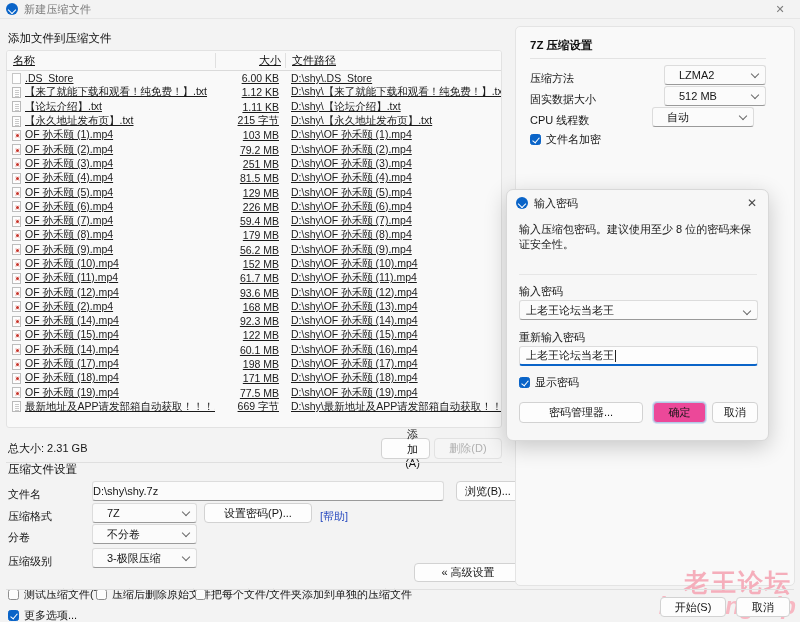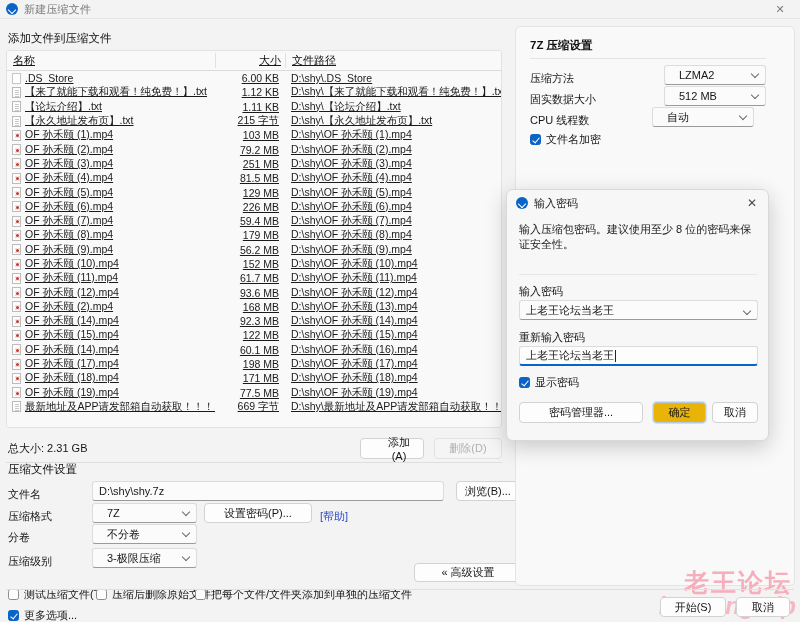--- a/index.html
+++ b/index.html
@@ -123,35 +123,35 @@
     border: 1px solid #d2d2d2;
     border-radius: 4px;
     font-size: 11px;
     color: #151515;
     font-family: "Liberation Sans", "DejaVu Sans", sans-serif;
     display: inline-flex; align-items: center; justify-content: center;
     cursor: default;
   }
   .btn:disabled, .btn.disabled { color: #b0b0b0; background: #f5f5f5; border-color: #e2e2e2; }
   .btn.primary {
-    background: #eab308;
+    background: #ec4899;
     border: 1px solid #b4c9e4;
     box-shadow: 0 0 0 1px #d0dff2;
   }
 
   
   .row-label { position: absolute; font-size: 11px; color: #161616; }
   .inp {
     position: absolute;
     background: #fbfbfb;
     border: 1px solid #dcdcdc;
     border-bottom: 1px solid #9a9a9a;
     border-radius: 3px;
     font-size: 11px; color: #161616;
-    padding: 0 6px;
+    padding: 0 0;
     display: flex; align-items: center;
     font-family: "Liberation Sans", "DejaVu Sans", sans-serif;
   }
   .sel {
     position: absolute;
     background: #fbfbfb;
     border: 1px solid #dcdcdc;
     border-bottom: 1px solid #9a9a9a;
     border-radius: 3px;
     font-size: 11px; color: #161616;
@@ -469,21 +469,21 @@
             </div>
             <div class="c-size">669 字节</div>
             <div class="c-path">D:\shy\最新地址及APP请发部箱自动获取！！！.txt</div>
           </div>
         </div>
     </div>
 
     <div class="total-row">
       <div class="total-text">总大小: 2.31 GB</div>
       <div class="spacer"></div>
-      <button class="btn" style="width:64px;height:21px;margin-right:10px;padding-left:20px;">添加(A)</button>
+      <button class="btn" style="width:49px;height:21px;margin-right:4px;padding-left:20px;">添加(A)</button>
       <button class="btn disabled" style="width:68px;height:21px;">删除(D)</button>
     </div>
 
     <div class="hr" style="left:6px; top:443px; width:496px;"></div>
 
     <div class="sec-head" style="left:8px; top:443px;">压缩文件设置</div>
 
     <div class="row-label" style="left:8px; top:468px;">文件名</div>
     <div class="inp" style="left:92px; top:462px; width:352px; height:20px;">D:\shy\shy.7z</div>
     <button class="btn" style="position:absolute;left:456px; top:462px; width:64px; height:20px;">浏览(B)...</button>

